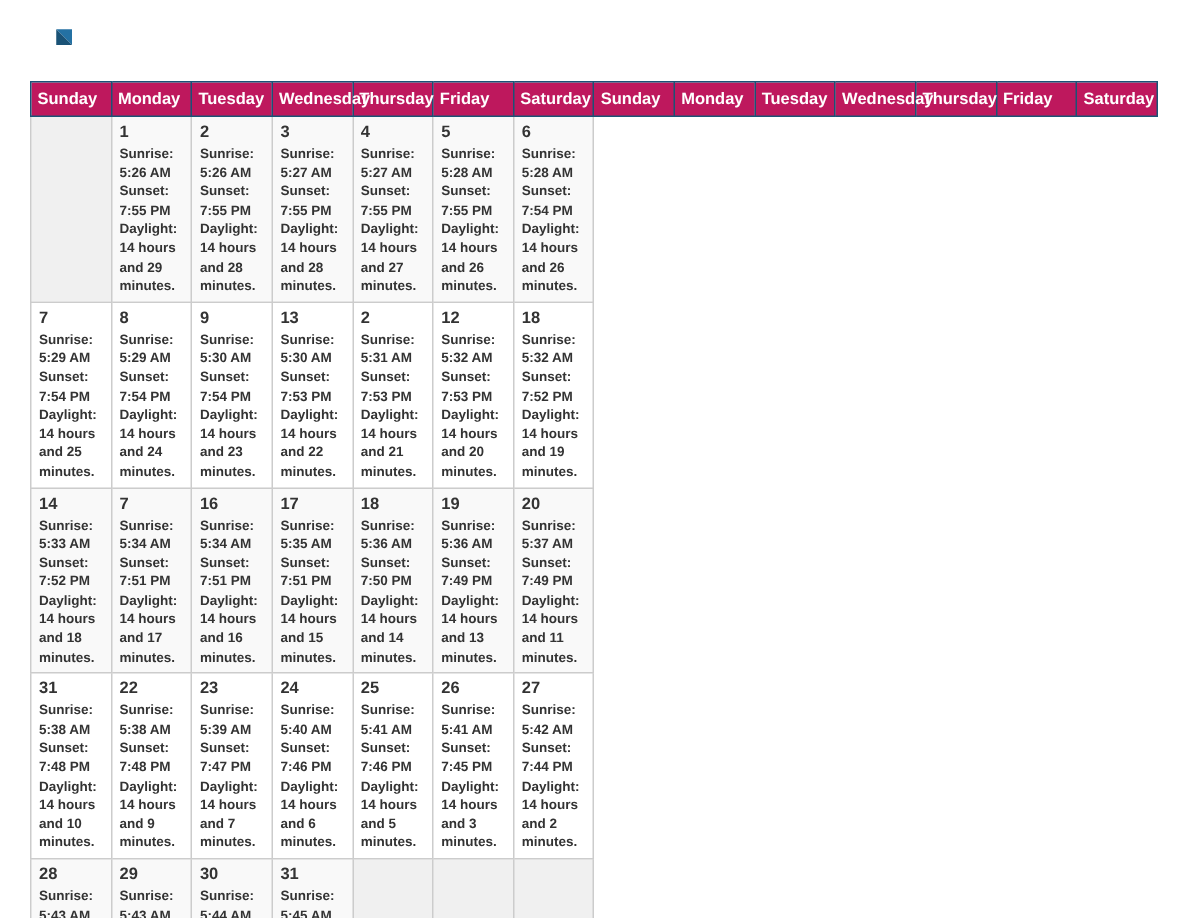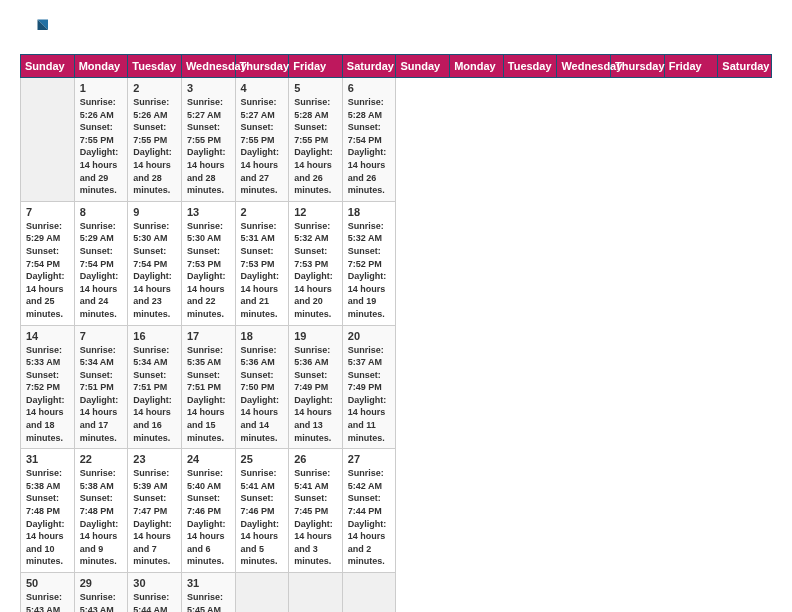--- a/index.html
+++ b/index.html
@@ -246,21 +246,21 @@
             <span class="day-num">26</span>
         <div class="cell-content">Sunrise: 5:41 AM<br>Sunset: 7:45 PM<br>Daylight: 14 hours and 3 minutes.</div>
           </td>
           <td>
             <span class="day-num">27</span>
         <div class="cell-content">Sunrise: 5:42 AM<br>Sunset: 7:44 PM<br>Daylight: 14 hours and 2 minutes.</div>
           </td>
         </tr>
         <tr>
           <td>
-            <span class="day-num">50</span>
+            <span class="day-num">28</span>
         <div class="cell-content">Sunrise: 5:43 AM<br>Sunset: 7:43 PM<br>Daylight: 14 hours and 0 minutes.</div>
           </td>
           <td>
             <span class="day-num">29</span>
         <div class="cell-content">Sunrise: 5:43 AM<br>Sunset: 7:43 PM<br>Daylight: 13 hours and 59 minutes.</div>
           </td>
           <td>
             <span class="day-num">30</span>
         <div class="cell-content">Sunrise: 5:44 AM<br>Sunset: 7:42 PM<br>Daylight: 13 hours and 57 minutes.</div>
           </td>

